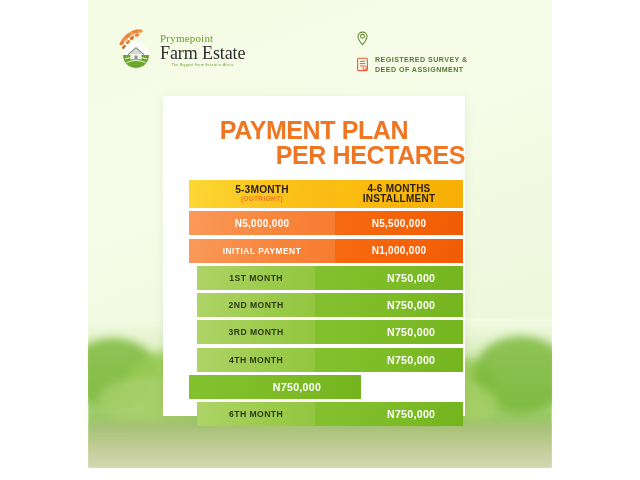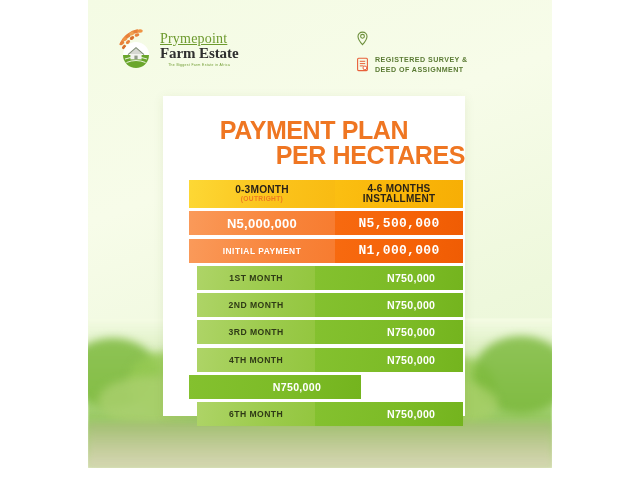--- a/index.html
+++ b/index.html
@@ -75,30 +75,29 @@
     width: 44px;
     height: 44px;
     position: relative;
     flex: 0 0 auto;
   }
   #logo-text {
     margin-left: 2px;
     padding-top: 6px;
   }
   .brand-line1 {
-    font-size: 14px;
+    font-size: 11px;
     color: #6d9a2e;
     letter-spacing: .2px;
     line-height: 13px;
     font-family: "Liberation Serif", serif;
-    text-decoration: underline;
   }
   .brand-line2 {
-    font-size: 15px;
-    font-weight: bold;
+    font-size: 18px;
+    font-weight: normal;
     color: #2f2f2f;
     line-height: 16px;
     letter-spacing: -.1px;
     font-family: "Liberation Serif", serif;
   }
   .brand-tagline {
     margin-top: 2px;
     font-size: 3.4px;
     color: #6d9a2e;
     letter-spacing: .35px;
@@ -210,22 +209,22 @@
     letter-spacing: .25px;
   }
 
   
   .row-orange .cell-left {
     background: linear-gradient(100deg, #fa9a5a 0%, #f8853c 60%, #f77c30 100%);
   }
   .row-orange .cell-right {
     background: linear-gradient(100deg, #f76a10 0%, #f56207 60%, #ef5c04 100%);
   }
-  .row-orange .cell-left  { font-size: 13px; color: #ffffff; letter-spacing: .3px; }
-  .row-orange .cell-right { font-size: 13px; color: #ffffff; letter-spacing: .3px; font-family: Liberation Mono, monospace; }
+  .row-orange .cell-left  { font-size: 10px; color: #ffffff; letter-spacing: .3px; }
+  .row-orange .cell-right { font-size: 10px; color: #ffffff; letter-spacing: .3px; }
   .row-orange.row-initial .cell-left { font-size: 8.4px; letter-spacing: .5px; }
 
   
   .row-green .cell-left {
     background: linear-gradient(100deg, #aed467 0%, #9ccb4c 60%, #93c63f 100%);
   }
   .row-green .cell-right {
     background: linear-gradient(100deg, #84c12f 0%, #7cbb26 60%, #74b41e 100%);
     padding-left: 44px;
   }
@@ -322,21 +321,21 @@
   <div id="card">
     <div id="title">
       <span class="l1">PAYMENT PLAN</span>
       <span class="l2">PER HECTARES</span>
     </div>
 
     <div id="plan-table">
 
       <div class="plan-row row-head">
         <div class="cell cell-left">
-          <span class="head-main">0-3MONTH</span>
+          <span class="head-main">5-3MONTH</span>
           <span class="head-sub">(OUTRIGHT)</span>
         </div>
         <div class="cell cell-right">
           <span class="head-r1">4-6 MONTHS</span>
           <span class="head-r2">INSTALLMENT</span>
         </div>
       </div>
 
       <div id="rows-host">
           <div class="plan-row row-orange">

